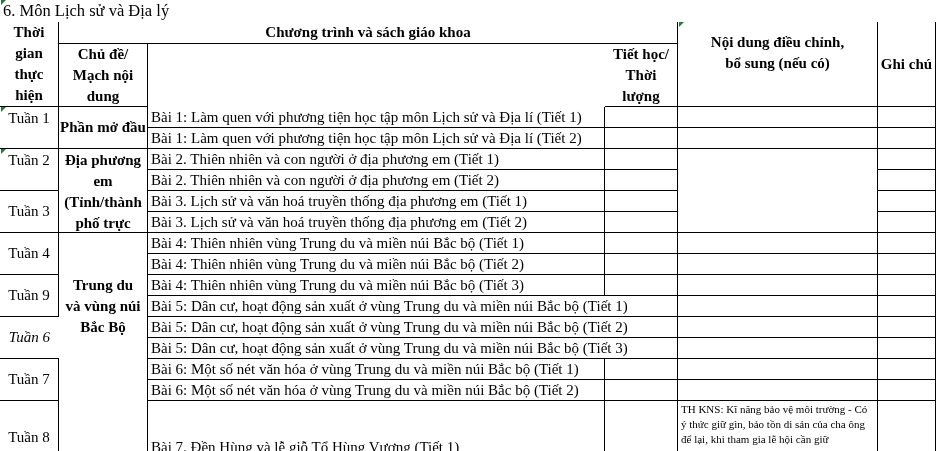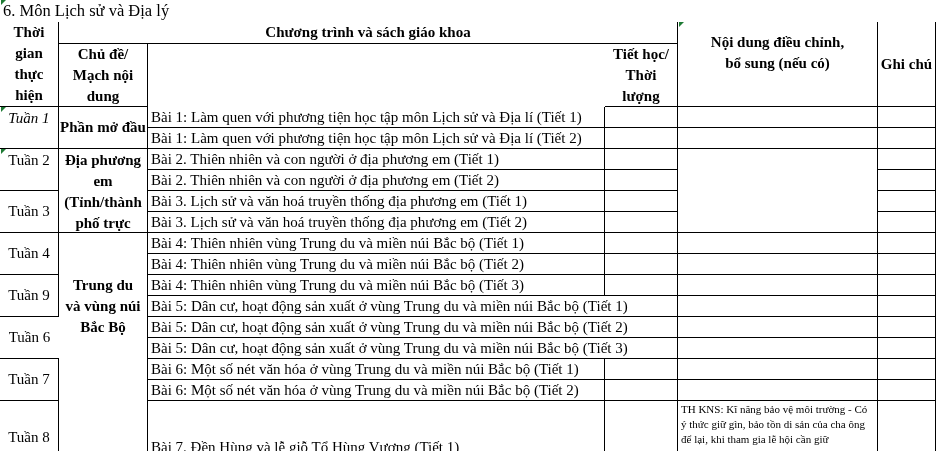--- a/index.html
+++ b/index.html
@@ -26,26 +26,26 @@
   <div class="topline"></div>
   <div class="leftline"></div>
 
   <div class="cell bold" style="left:0;top:22px;width:59px;height:85px;padding:0 6px;">Thời gian thực hiện</div>
   <div class="cell bold" style="left:59px;top:22px;width:619px;height:22px;">Chương trình và sách giáo khoa</div>
   <div class="cell bold" style="left:59px;top:44px;width:89px;height:63px;padding:0 4px;">Chủ đề/ Mạch nội dung</div>
   <div class="cell bold" style="left:605px;top:44px;width:73px;height:63px;padding:0 4px;">Tiết học/ Thời lượng</div>
   <div class="cell bold" style="left:678px;top:22px;width:200px;height:85px;align-items:flex-start;padding:10px 24px 0;">Nội dung điều chỉnh, bổ sung (nếu có)</div>
   <div class="cell bold" style="left:878px;top:22px;width:58px;height:85px;">Ghi chú</div>
 
-  <div class="cell" style="left:0;top:107px;width:59px;height:42px;align-items:flex-start;padding-top:1px;font-style:italic;">Tuần 1</div>
+  <div class="cell" style="left:0;top:107px;width:59px;height:42px;align-items:flex-start;padding-top:1px;">Tuần 1</div>
   <div class="cell" style="left:0;top:149px;width:59px;height:42px;align-items:flex-start;padding-top:1px;">Tuần 2</div>
   <div class="cell" style="left:0;top:191px;width:59px;height:42px;">Tuần 3</div>
   <div class="cell" style="left:0;top:233px;width:59px;height:42px;">Tuần 4</div>
   <div class="cell" style="left:0;top:275px;width:59px;height:42px;">Tuần 9</div>
-  <div class="cell" style="left:0;top:317px;width:60px;height:42px;">Tuần 6</div>
+  <div class="cell" style="left:0;top:317px;width:60px;height:42px;font-style:italic;">Tuần 6</div>
   <div class="cell" style="left:0;top:359px;width:59px;height:42px;">Tuần 7</div>
   <div class="cell" style="left:0;top:401px;width:59px;height:60px;align-items:flex-end;padding-bottom:12px;">Tuần 8</div>
 
   <div class="cell bold" style="left:59px;top:107px;width:89px;height:42px;white-space:nowrap;">Phần mở đầu</div>
   <div class="cell bold" style="left:59px;top:149px;width:89px;height:84px;align-items:flex-start;padding:1px 4px 0;">Địa phương em (Tỉnh/thành phố trực thuộc</div>
   <div class="cell bold" style="left:59px;top:233px;width:89px;height:228px;padding:0 6px 80px;">Trung du và vùng núi Bắc Bộ</div>
 
   <div class="cell left" style="left:148px;top:107px;width:457px;height:21px;">Bài 1: Làm quen với phương tiện học tập môn Lịch sử và Địa lí (Tiết 1)</div>
   <div class="cell left" style="left:148px;top:128px;width:457px;height:21px;">Bài 1: Làm quen với phương tiện học tập môn Lịch sử và Địa lí (Tiết 2)</div>
   <div class="cell left" style="left:148px;top:149px;width:457px;height:21px;">Bài 2. Thiên nhiên và con người ở địa phương em (Tiết 1)</div>

